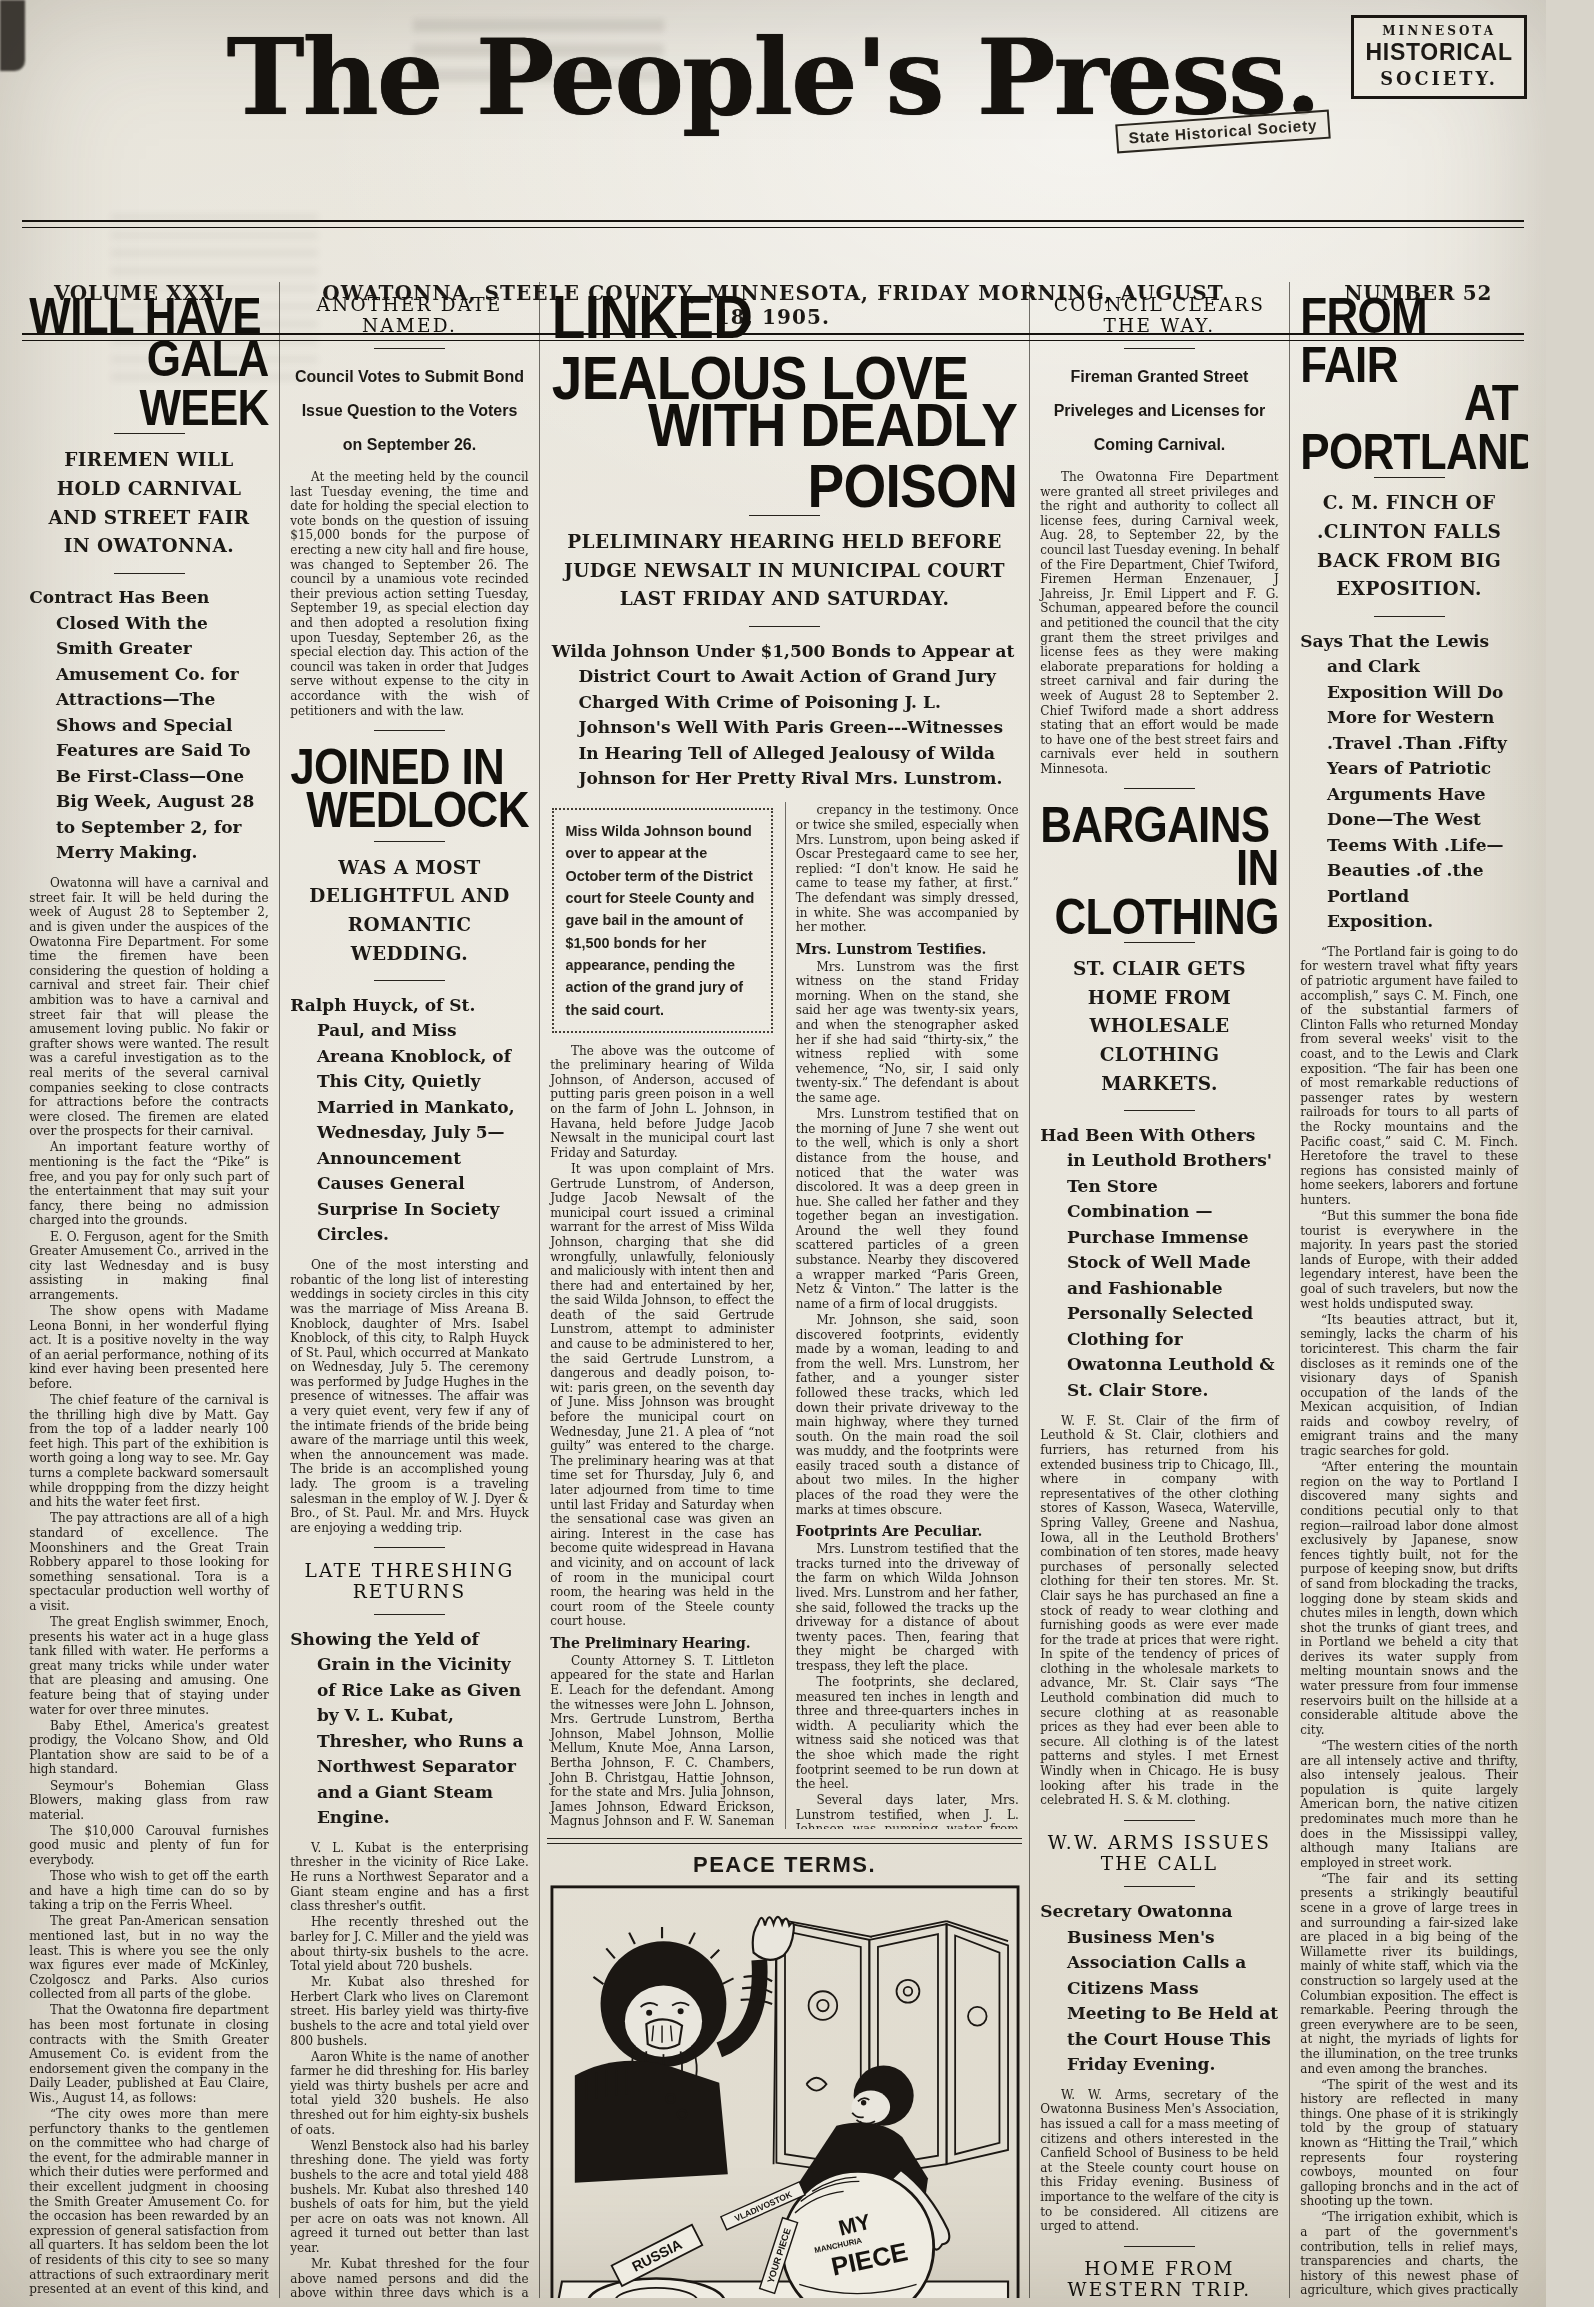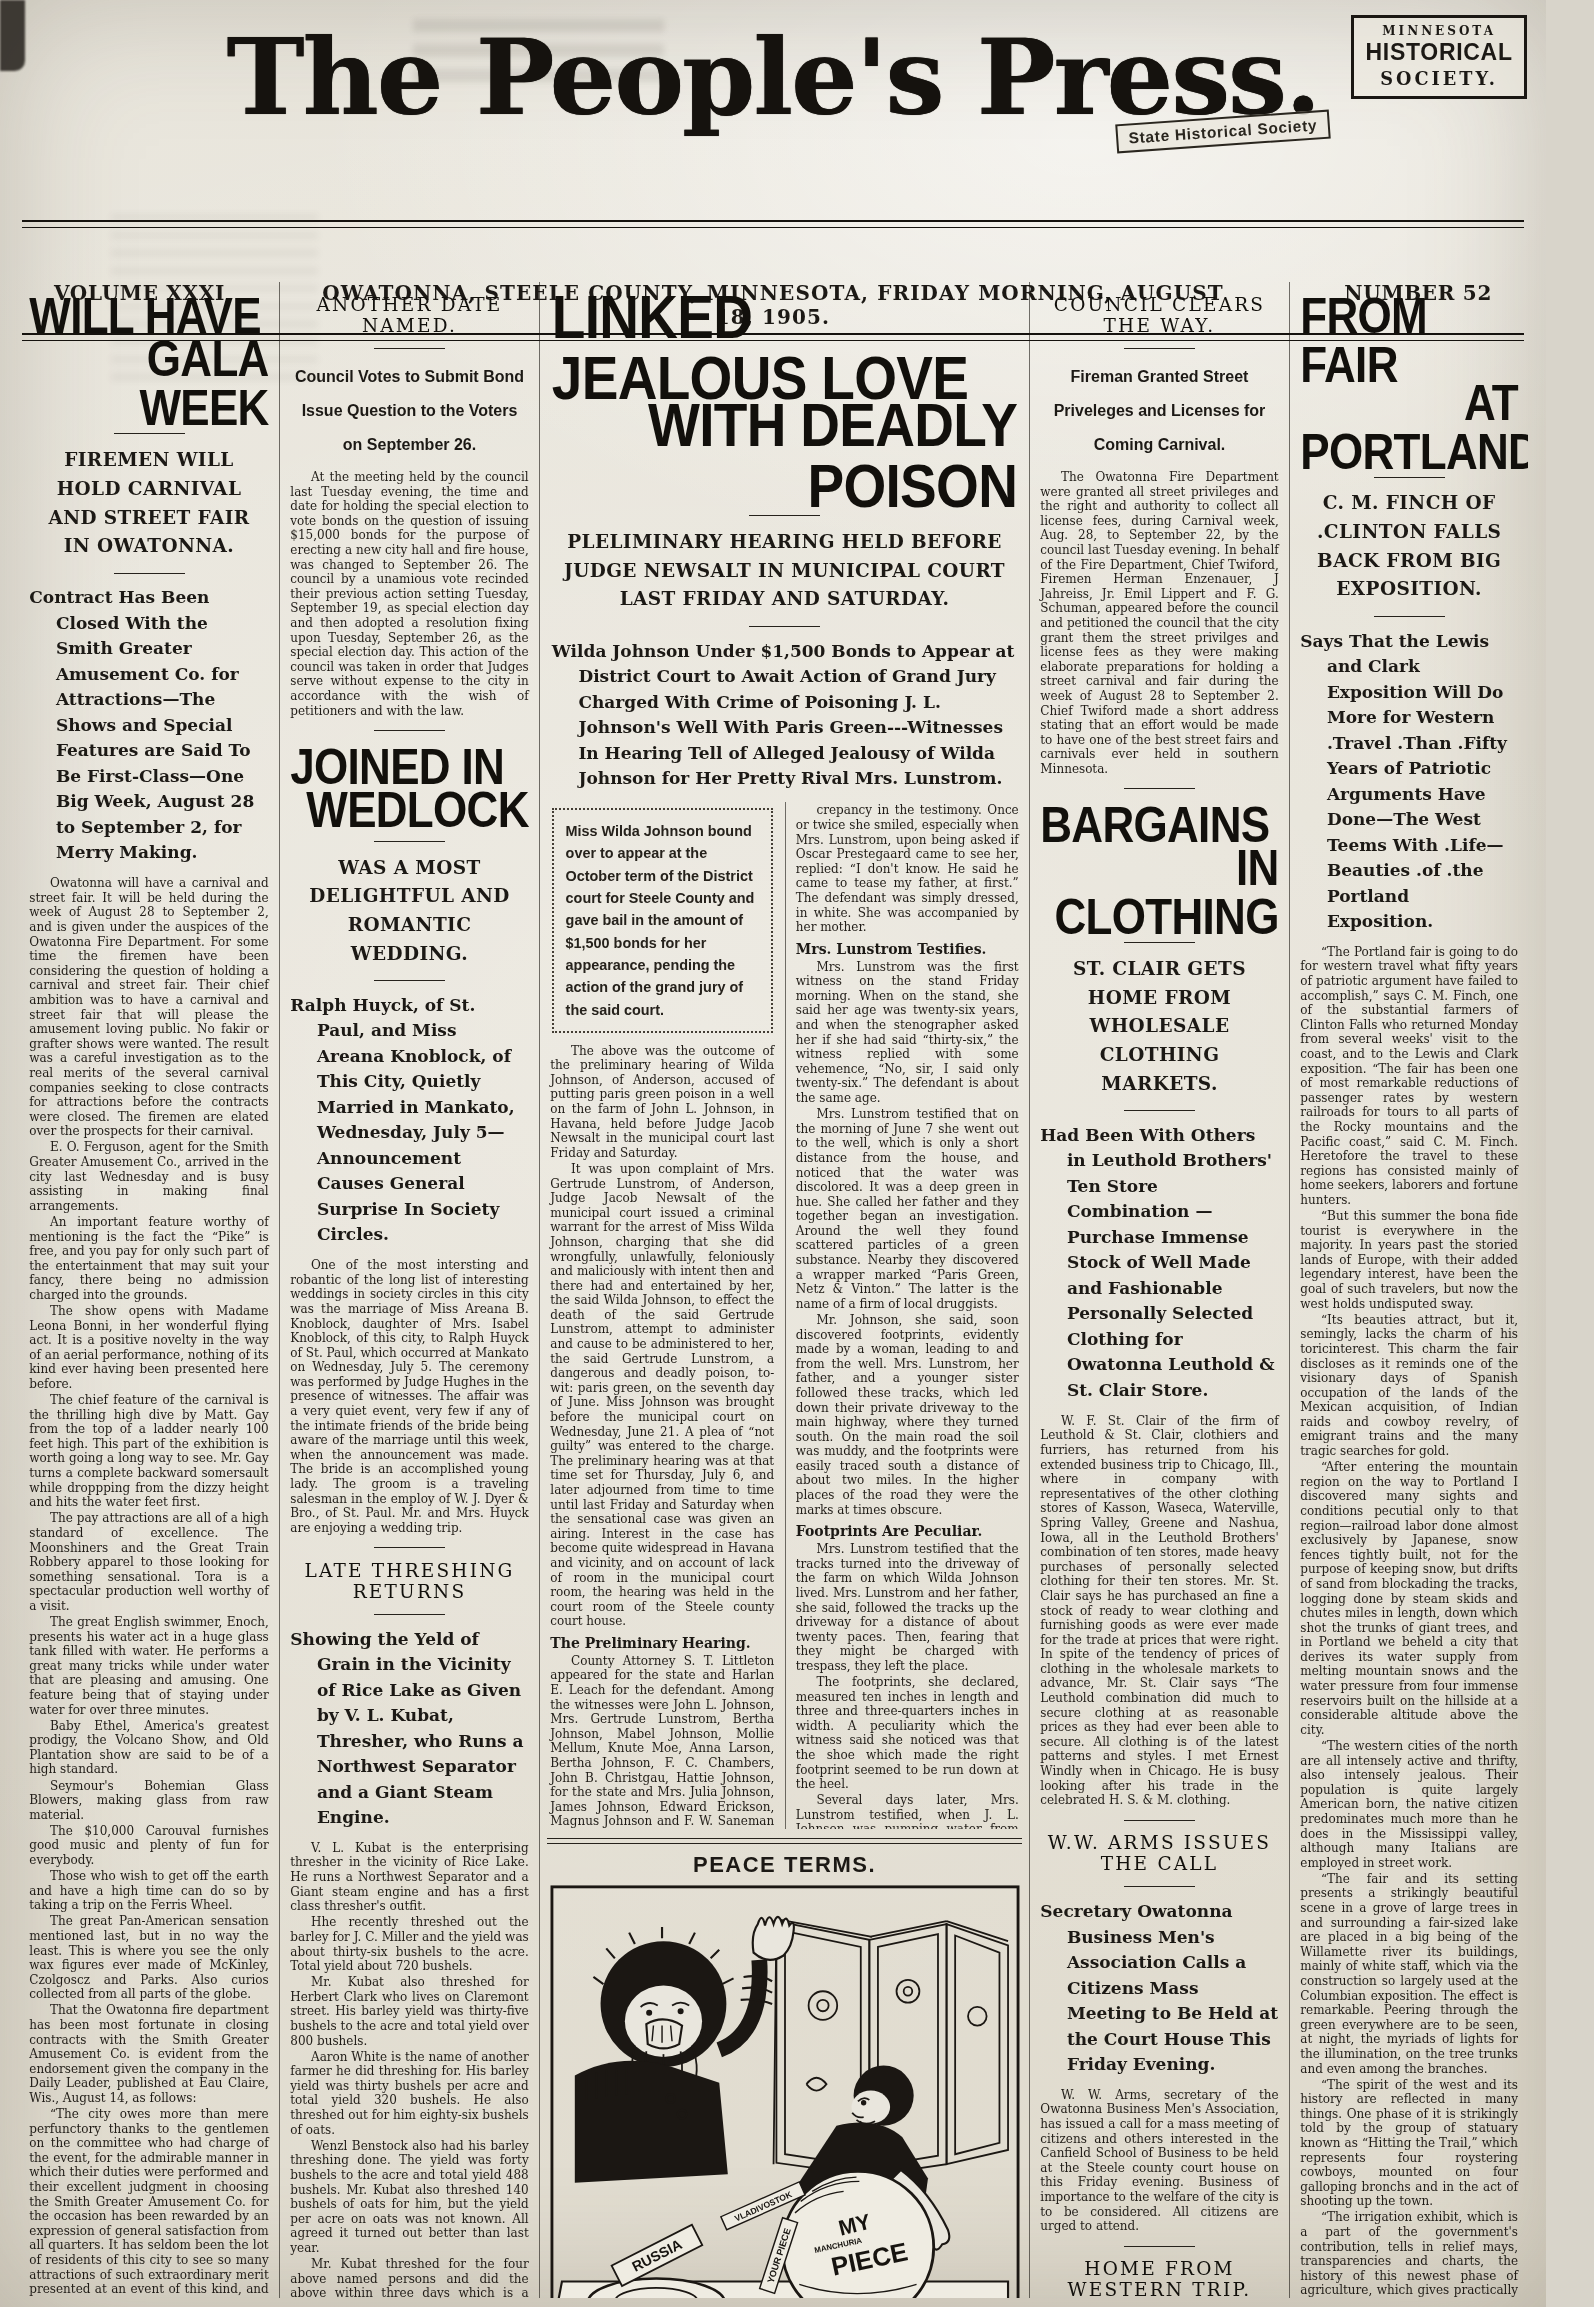--- a/index.html
+++ b/index.html
@@ -105,22 +105,22 @@
         <article class="article">
           <div class="b-display">
             <span class="dl dl0">WILL HAVE</span>
             <span class="dl dl1">GALA WEEK</span>
           </div>
           <div class="b-rule"></div>
           <div class="b-kicker">FIREMEN WILL HOLD CARNIVAL AND STREET FAIR IN OWATONNA.</div>
           <div class="b-rule"></div>
           <div class="b-deck">Contract Has Been Closed With the Smith Greater Amusement Co. for Attractions—The Shows and Special Features are Said To Be First-Class—One Big Week, August 28 to September 2, for Merry Making.</div>
           <p class="b-para">Owatonna will have a carnival and street fair. It will be held during the week of August 28 to September 2, and is given under the auspices of the Owatonna Fire Department. For some time the firemen have been considering the question of holding a carnival and street fair. Their chief ambition was to have a carnival and street fair that will please the amusement loving public. No fakir or grafter shows were wanted. The result was a careful investigation as to the real merits of the several carnival companies seeking to close contracts for attractions before the contracts were closed. The firemen are elated over the prospects for their carnival.</p>
+          <p class="b-para">An important feature worthy of mentioning is the fact the “Pike” is free, and you pay for only such part of the entertainment that may suit your fancy, there being no admission charged into the grounds.</p>
           <p class="b-para">E. O. Ferguson, agent for the Smith Greater Amusement Co., arrived in the city last Wednesday and is busy assisting in making final arrangements.</p>
-          <p class="b-para">An important feature worthy of mentioning is the fact the “Pike” is free, and you pay for only such part of the entertainment that may suit your fancy, there being no admission charged into the grounds.</p>
           <p class="b-para">The show opens with Madame Leona Bonni, in her wonderful flying act. It is a positive novelty in the way of an aerial performance, nothing of its kind ever having been presented here before.</p>
           <p class="b-para">The chief feature of the carnival is the thrilling high dive by Matt. Gay from the top of a ladder nearly 100 feet high. This part of the exhibition is worth going a long way to see. Mr. Gay turns a complete backward somersault while droppping from the dizzy height and hits the water feet first.</p>
           <p class="b-para">The pay attractions are all of a high standard of excellence. The Moonshiners and the Great Train Robbery apparel to those looking for something sensational. Tora is a spectacular production well worthy of a visit.</p>
           <p class="b-para">The great English swimmer, Enoch, presents his water act in a huge glass tank filled with water. He performs a great many tricks while under water that are pleasing and amusing. One feature being that of staying under water for over three minutes.</p>
           <p class="b-para">Baby Ethel, America's greatest prodigy, the Volcano Show, and Old Plantation show are said to be of a high standard.</p>
           <p class="b-para">Seymour's Bohemian Glass Blowers, making glass from raw material.</p>
           <p class="b-para">The $10,000 Carouval furnishes good music and plenty of fun for everybody.</p>
           <p class="b-para">Those who wish to get off the earth and have a high time can do so by taking a trip on the Ferris Wheel.</p>
           <p class="b-para">The great Pan-American sensation mentioned last, but in no way the least. This is where you see the only wax figures ever made of McKinley, Czolgoscz and Parks. Also curios collected from all parts of the globe.</p>
           <p class="b-para">That the Owatonna fire department has been most fortunate in closing contracts with the Smith Greater Amusement Co. is evident from the endorsement given the company in the Daily Leader, published at Eau Claire, Wis., August 14, as follows:</p>

